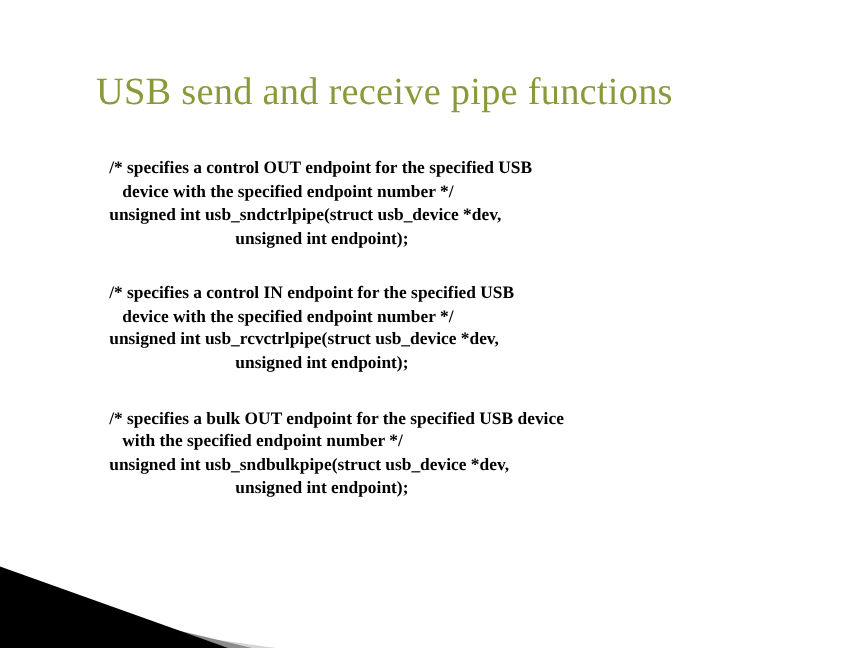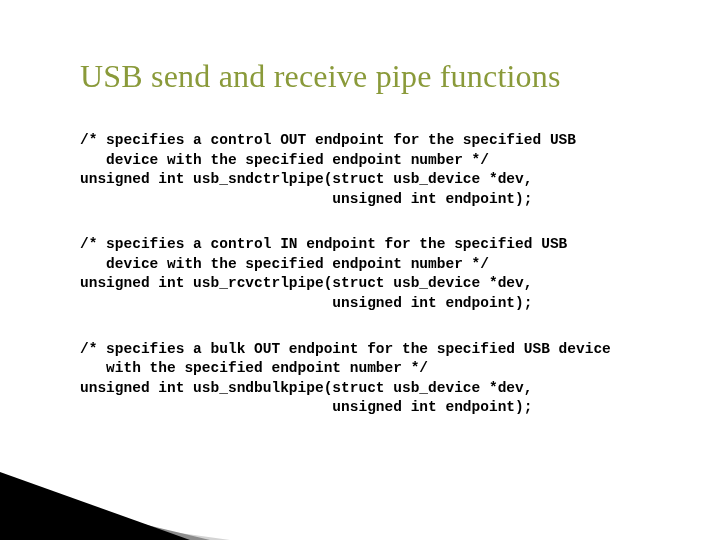--- a/index.html
+++ b/index.html
@@ -12,27 +12,28 @@
     padding: 58px 52px 0 80px;
   }
   .title {
     font-size: 32px;
     color: #8a9a3a;
     font-weight: normal;
     margin-bottom: 36px;
     letter-spacing: 0.2px;
   }
   .code-block {
-    font-family: Liberation Mono, monospace;
+    font-family: Liberation Serif, serif;
     font-size: 14.5px;
     line-height: 1.35;
     color: #000000;
     font-weight: bold;
     margin-bottom: 26px;
     white-space: pre;
+    margin-left: 11px;
   }
   .wedge {
     position: absolute;
     left: 0;
     bottom: 0;
     width: 230px;
     height: 90px;
     pointer-events: none;
   }
 </style>

